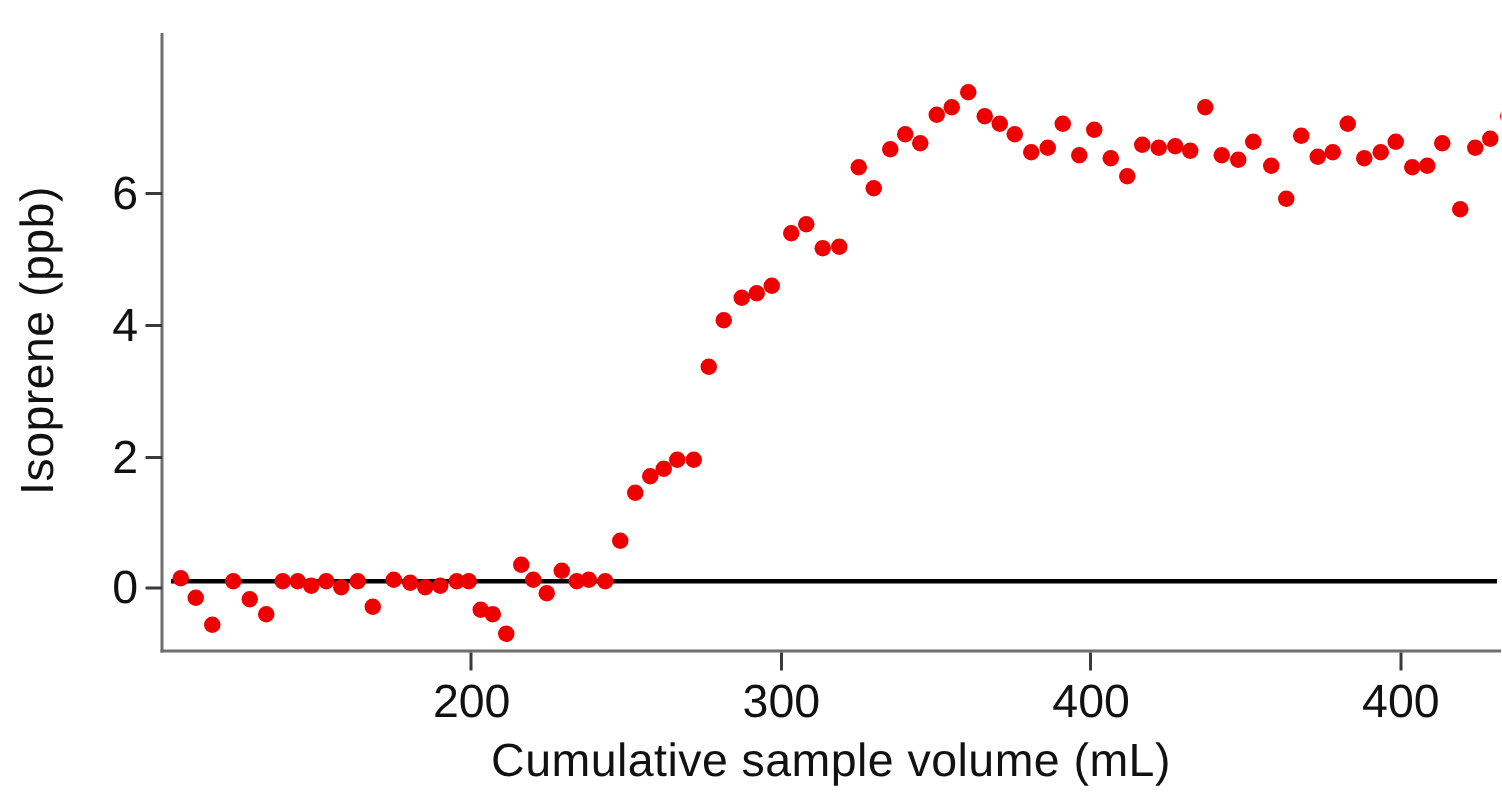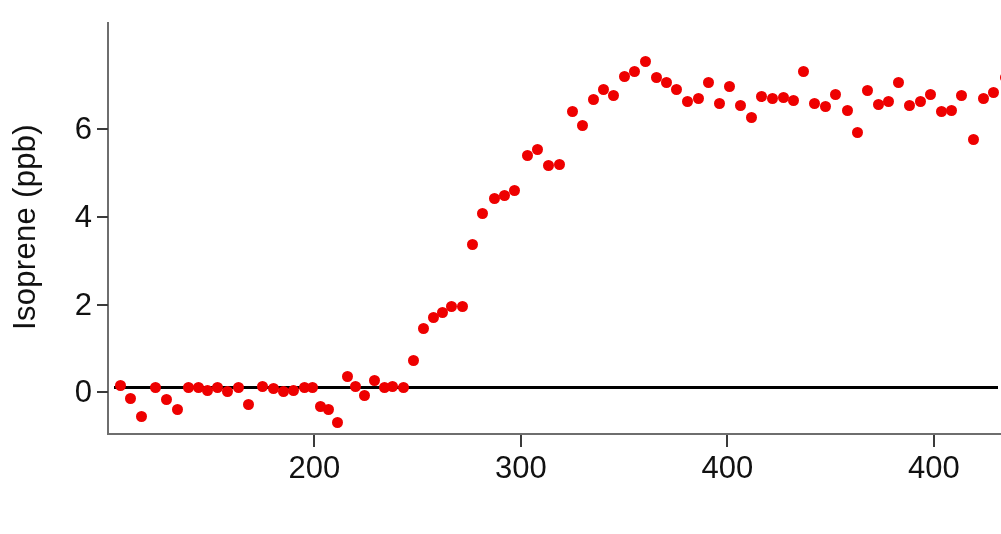--- a/index.html
+++ b/index.html
@@ -256,15 +256,16 @@
         <div class="datapoint" style="left: 833.123px; top: 89.8511px; background: rgb(238, 0, 0);"></div>
         <div class="datapoint" style="left: 843.446px; top: 88.0979px; background: rgb(238, 0, 0);"></div>
         <div class="datapoint" style="left: 853.77px; top: 73.1957px; background: rgb(238, 0, 0);"></div>
         <div class="datapoint" style="left: 865.126px; top: 117.902px; background: rgb(238, 0, 0);"></div>
         <div class="datapoint" style="left: 875.45px; top: 76.7021px; background: rgb(238, 0, 0);"></div>
         <div class="datapoint" style="left: 885.773px; top: 70.566px; background: rgb(238, 0, 0);"></div>
         <div class="datapoint" style="left: 897.129px; top: 55.6638px; background: rgb(238, 0, 0);"></div>
       </div>
   </div>
 
+  <div id="xlabel">Cumulative sample volume (mL)</div>
   <div id="ylabel">Isoprene (ppb)</div>
 
 </div>
 
 </body></html>

